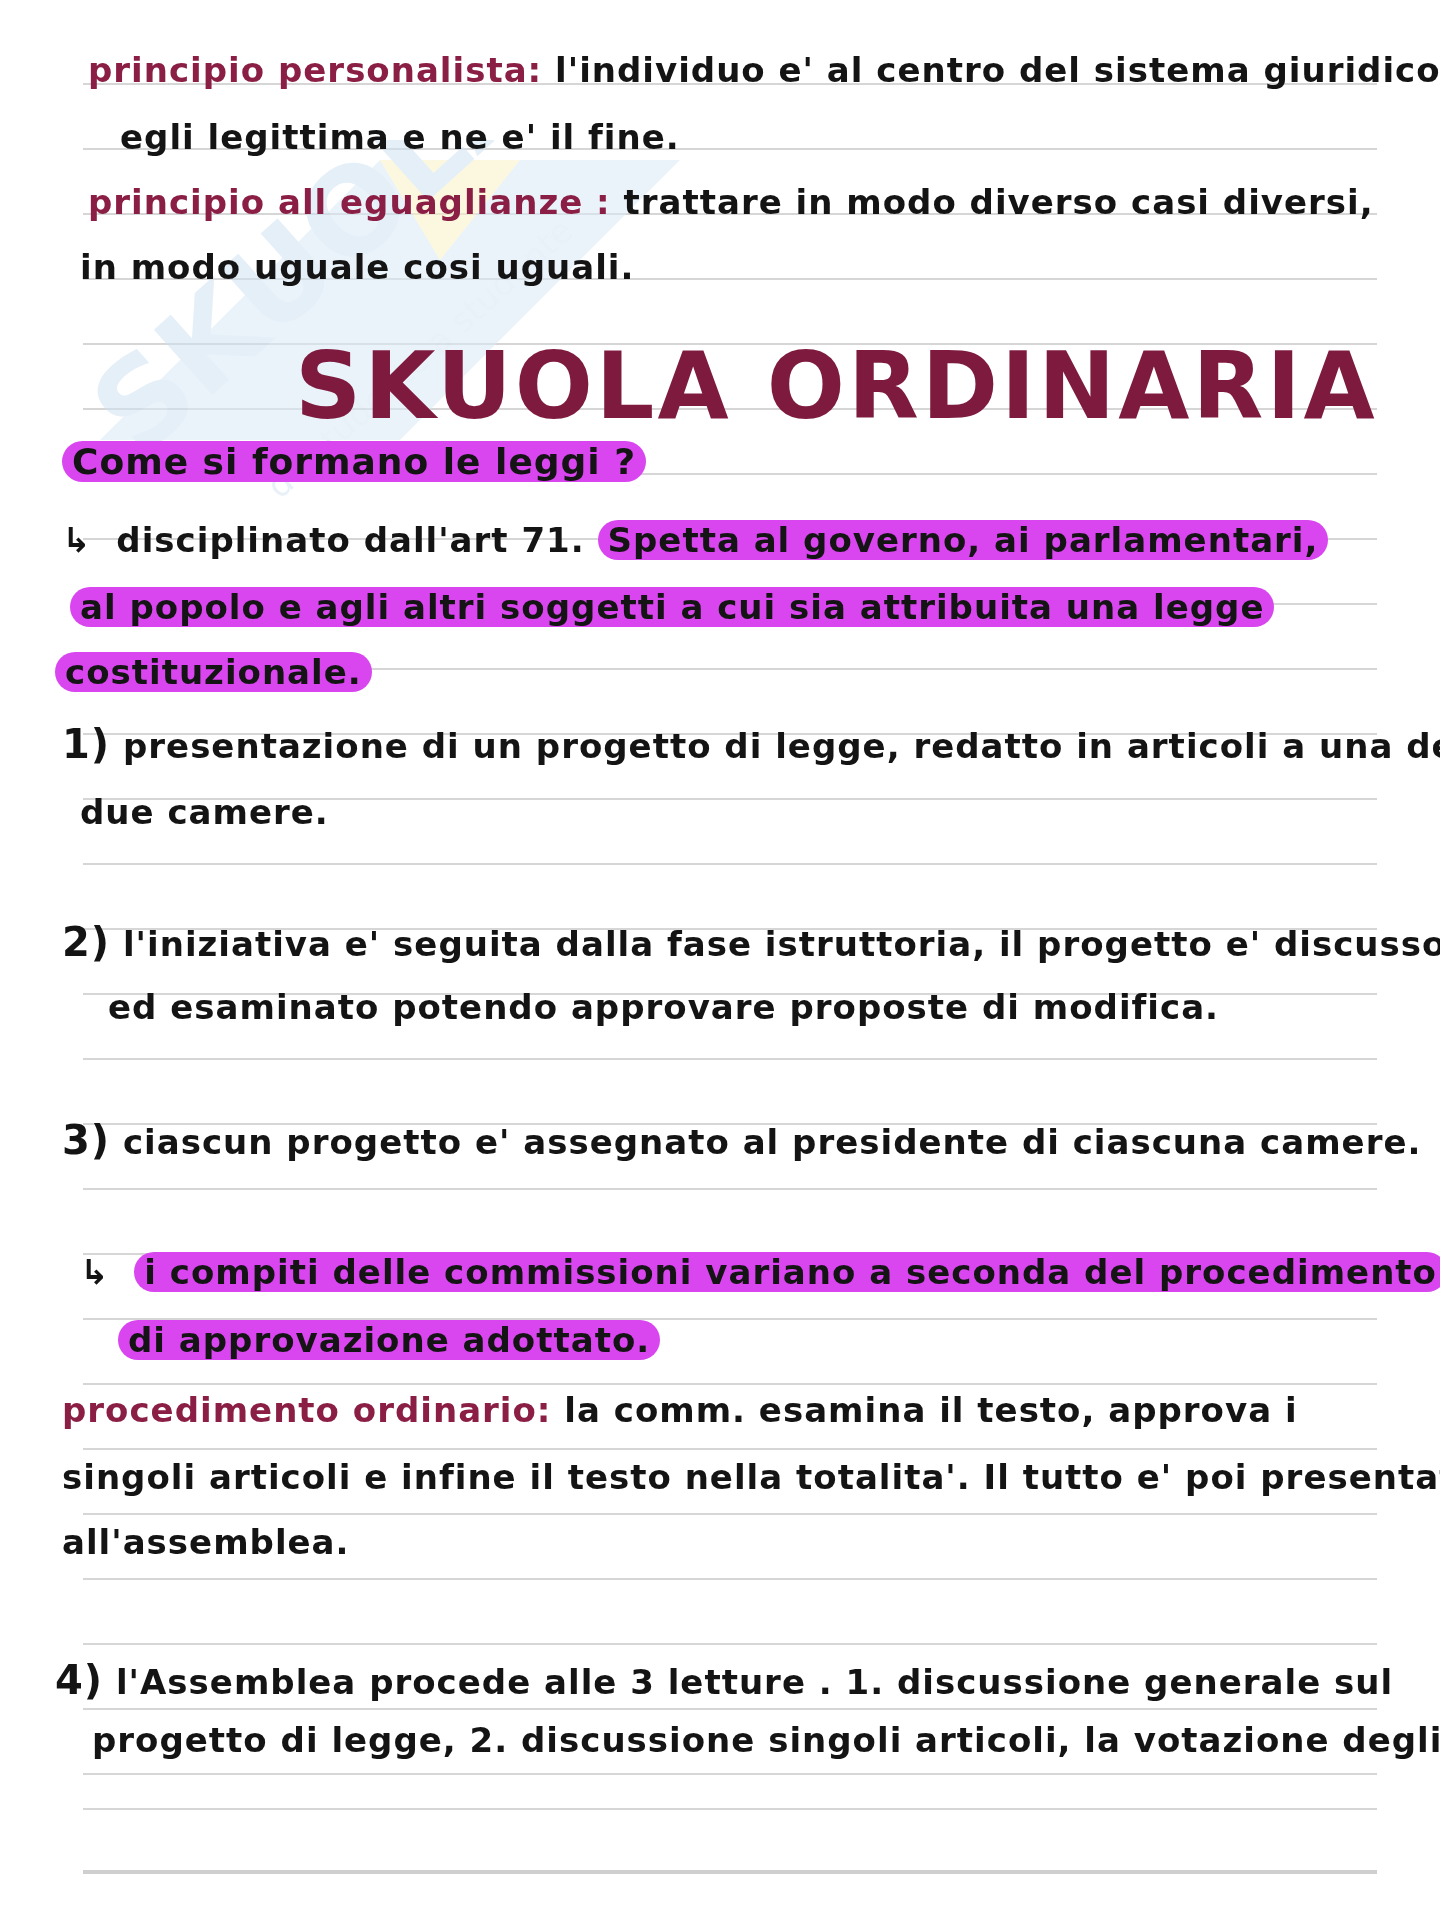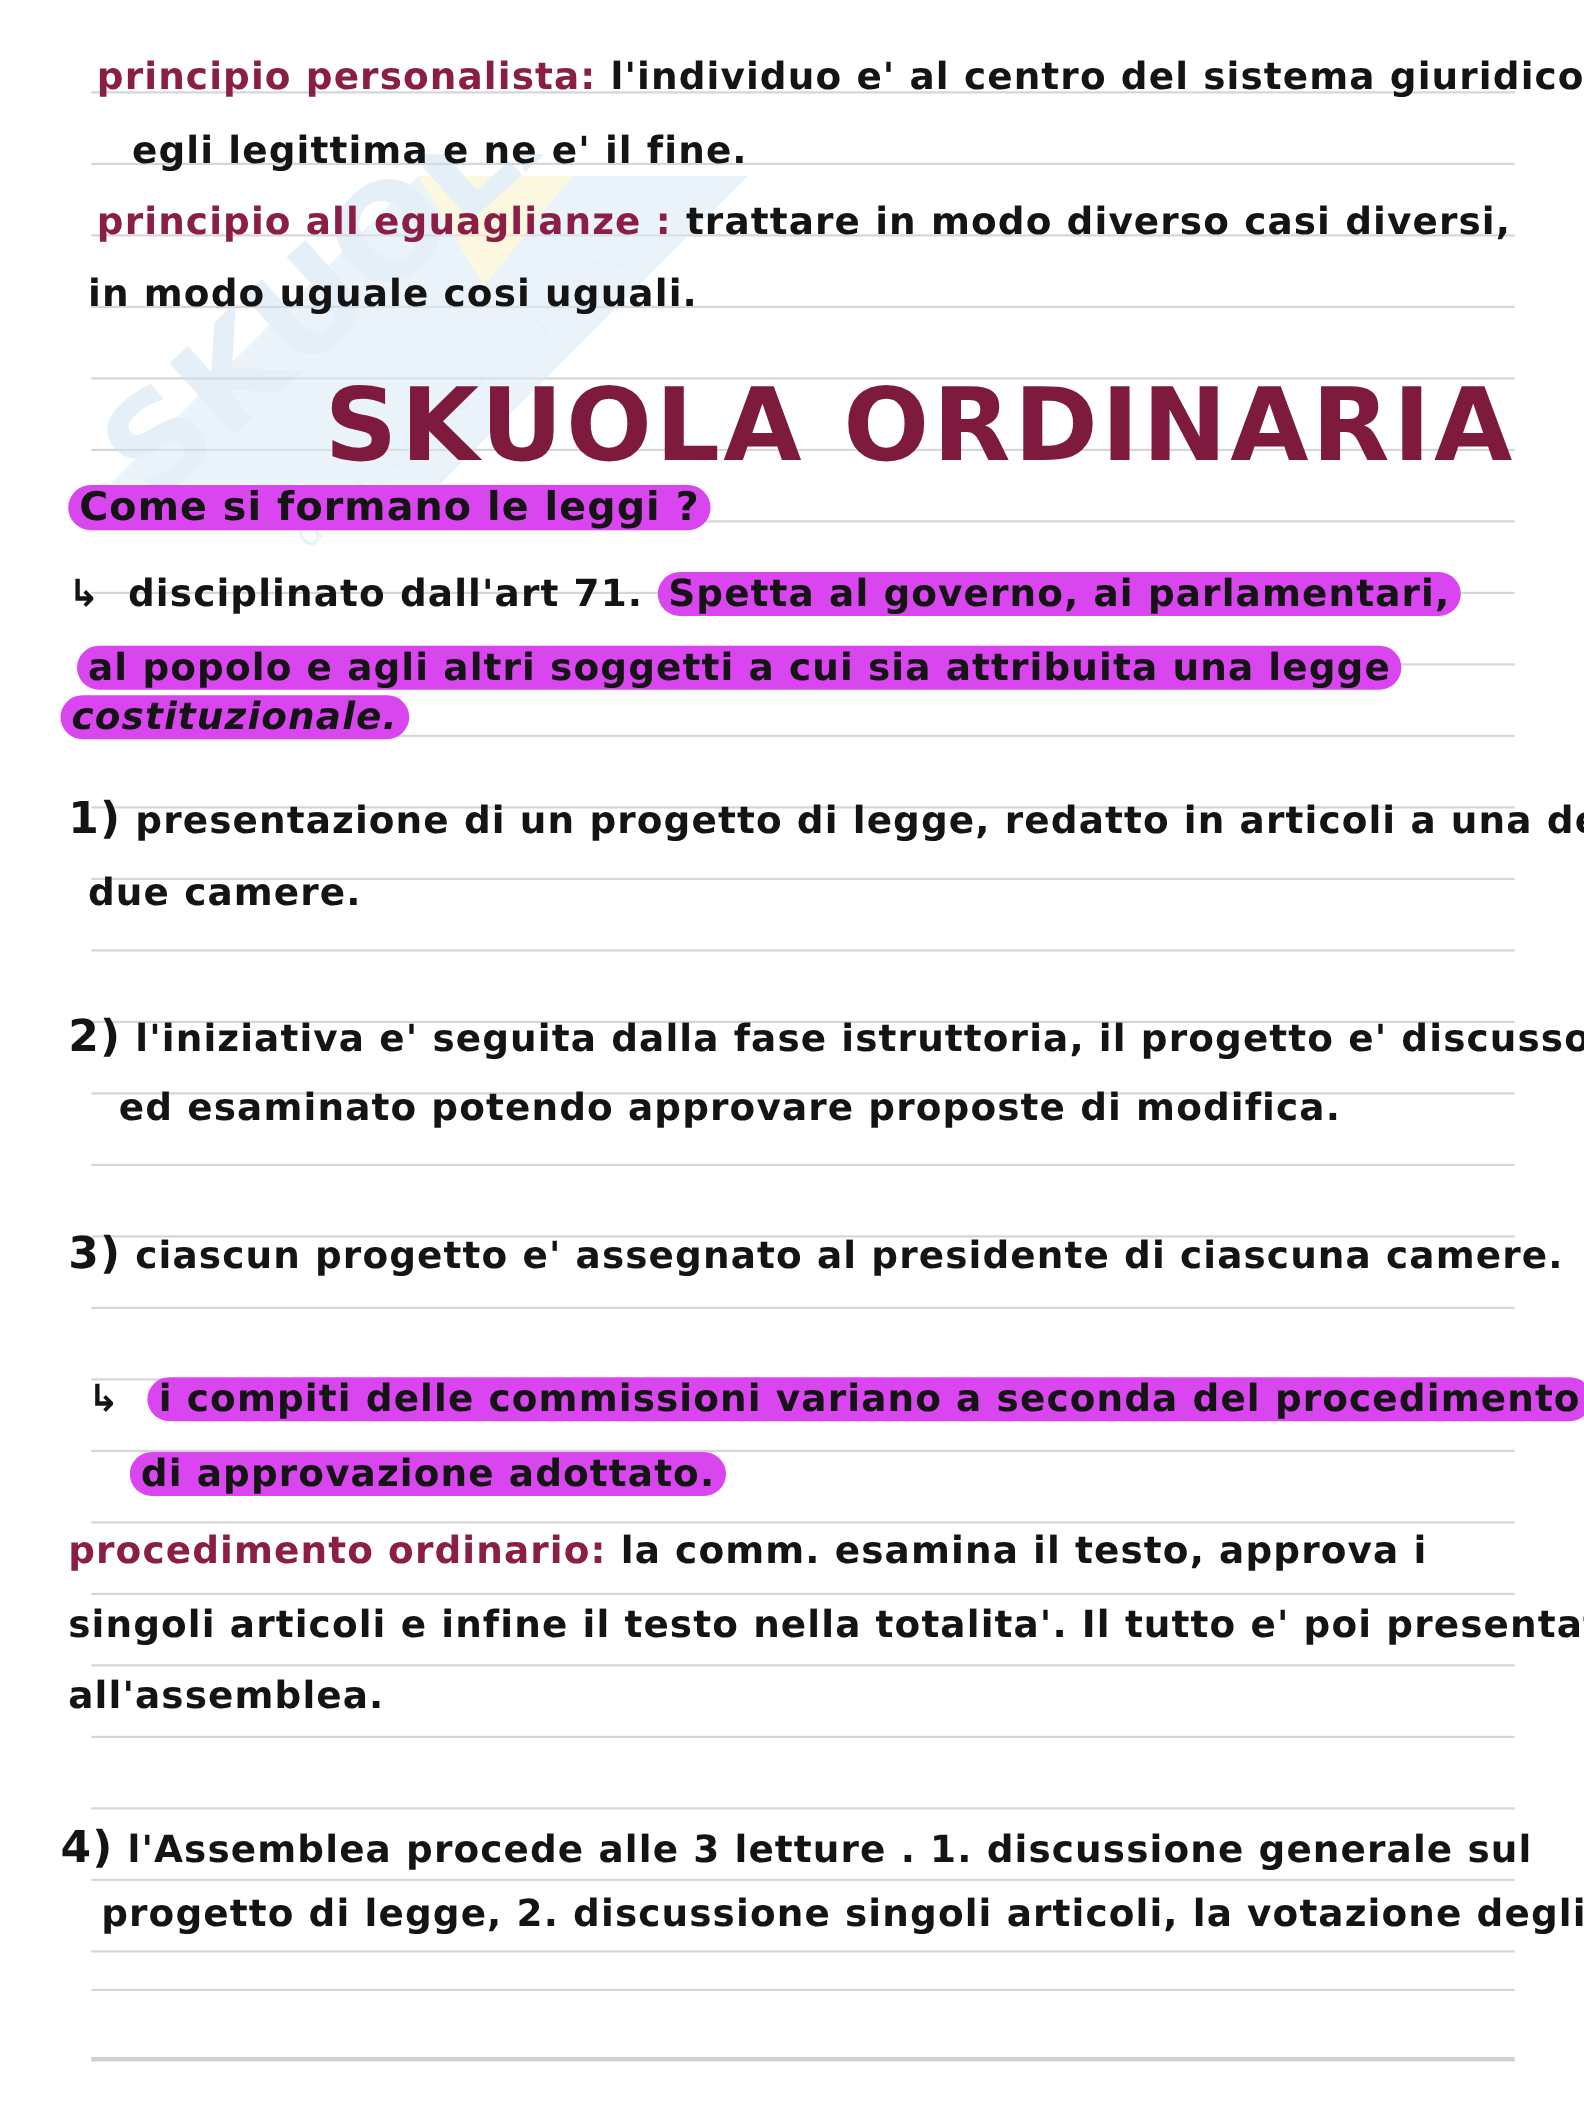--- a/index.html
+++ b/index.html
@@ -152,21 +152,21 @@
   </div>
 
   <div class="line hw" style="left:62px; top:518px;">
     <span class="arrow">↳</span>
     <span>disciplinato dall'art 71.</span>
     <span class="hl">Spetta al governo, ai parlamentari,</span>
   </div>
   <div class="line hw" style="left:70px; top:585px;">
     <span class="hl">al popolo e agli altri soggetti a cui sia attribuita una legge</span>
   </div>
-  <div class="line hw" style="left:55px; top:630px;font-style:italic;">
+  <div class="line hw" style="left:55px; top:650px;">
     <span class="hl">costituzionale.</span>
   </div>
 
   <div class="line hw" style="left:62px; top:722px;">
     <span class="num">1)</span>
     <span>presentazione di un progetto di legge, redatto in articoli a una delle</span>
   </div>
   <div class="line hw" style="left:80px; top:790px;">
     <span>due camere.</span>
   </div>

